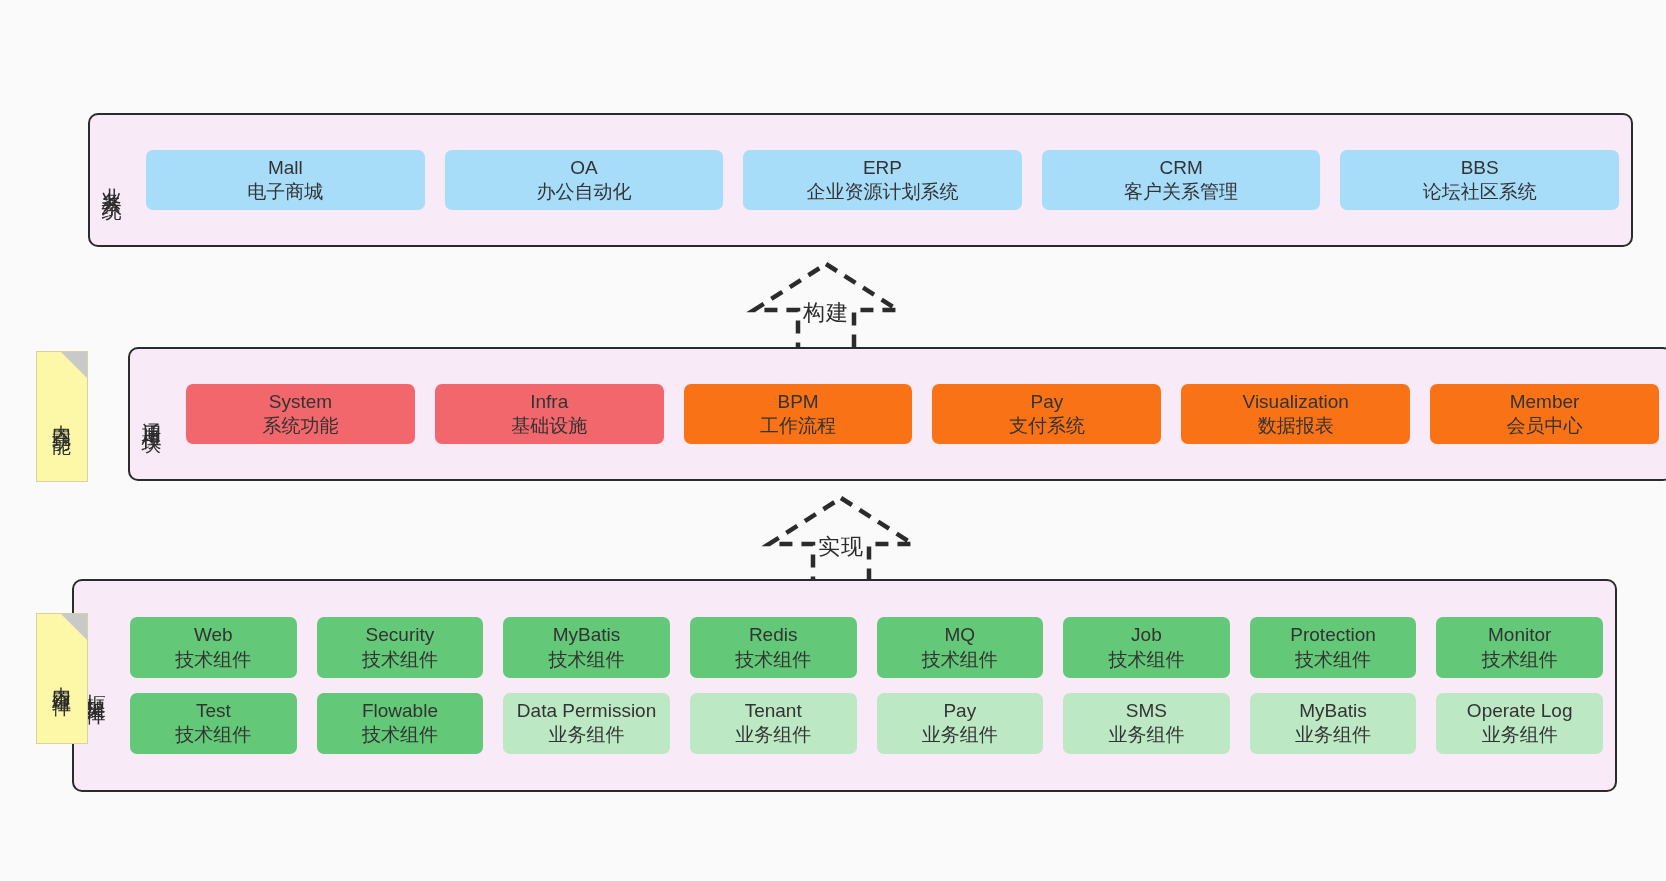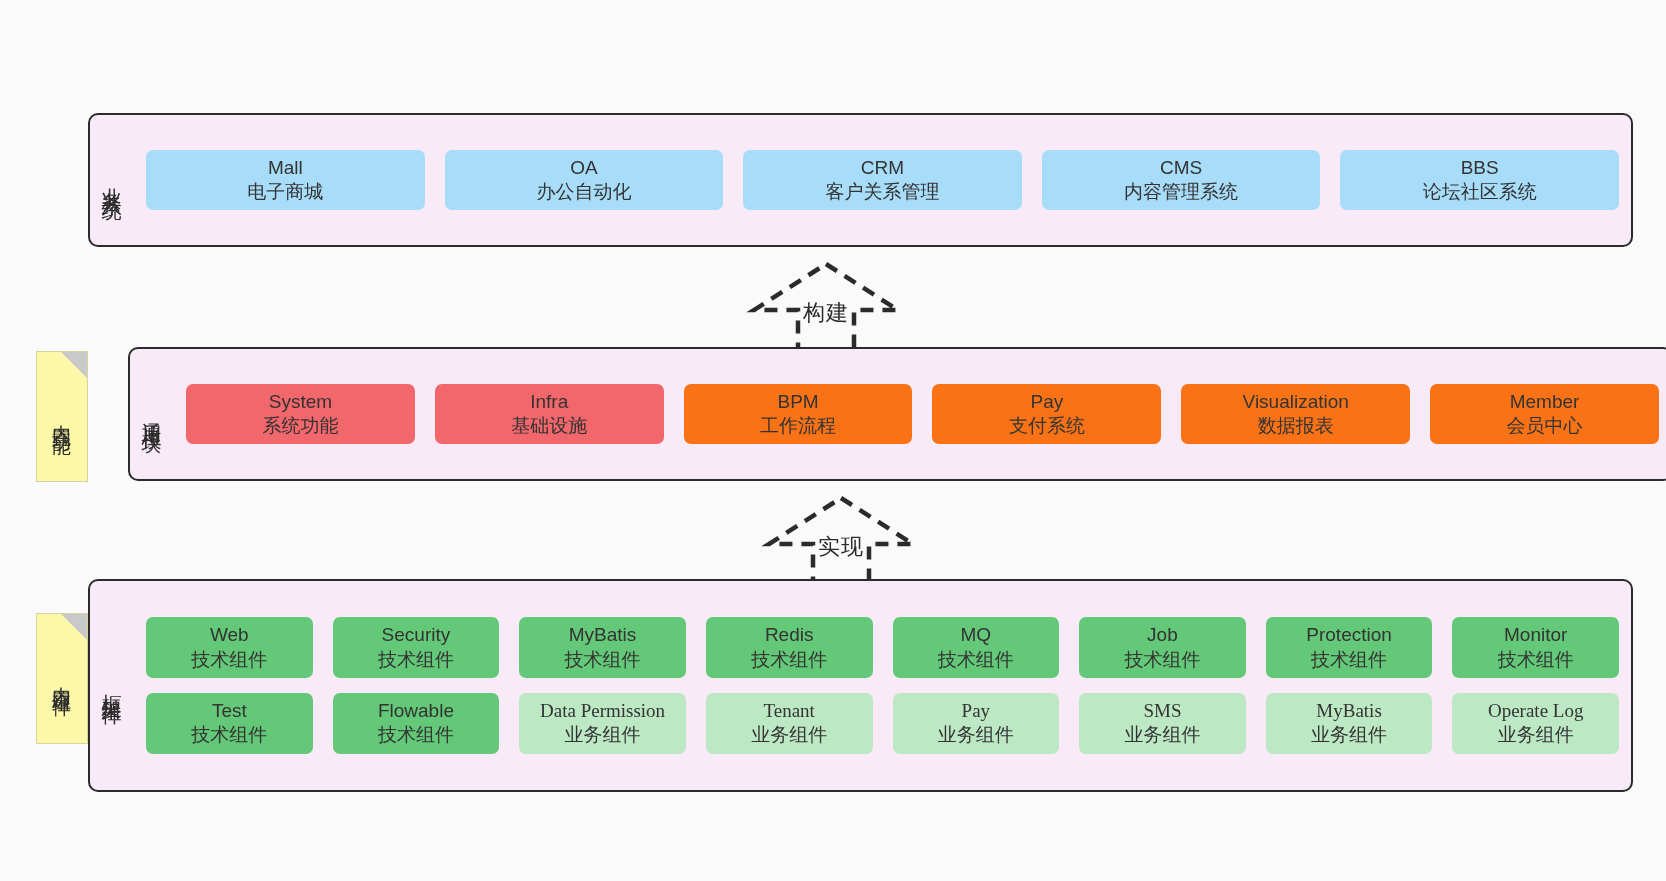--- a/index.html
+++ b/index.html
@@ -66,21 +66,21 @@
     padding: 6px 4px;
   }
   .node .en { display: block; }
   .node .cn { display: block; }
 
   
   .n-blue        { background: #a8ddfa; }
   .n-red         { background: #f2676b; }
   .n-pink        { background: #f97316; }
   .n-green       { background: #63c877; }
-  .n-lightgreen  { background: #bde8c4; font-family: Liberation Serif, serif; }
+  .n-lightgreen  { background: #bde8c4; }
 
   
   .sticky {
     position: absolute;
     background: #fcf8a8;
     border: 1px solid #d7d3a0;
     display: flex;
     align-items: center;
     justify-content: center;
     font-size: 19px;
@@ -130,26 +130,26 @@
       <div class="row">
         <div class="node n-blue">
           <span class="en">Mall</span>
           <span class="cn">电子商城</span>
         </div>
         <div class="node n-blue">
           <span class="en">OA</span>
           <span class="cn">办公自动化</span>
         </div>
         <div class="node n-blue">
+          <span class="en">ERP</span>
+          <span class="cn">企业资源计划系统</span>
+        </div>
+        <div class="node n-blue">
           <span class="en">CRM</span>
           <span class="cn">客户关系管理</span>
-        </div>
-        <div class="node n-blue">
-          <span class="en">CMS</span>
-          <span class="cn">内容管理系统</span>
         </div>
         <div class="node n-blue">
           <span class="en">BBS</span>
           <span class="cn">论坛社区系统</span>
         </div>
       </div>
     </div>
   </div>
 
   <div class="arrow-wrap" style="left:746px; top:258px;">
@@ -199,21 +199,21 @@
     <svg viewBox="0 0 160 96" xmlns="http://www.w3.org/2000/svg">
       <path d="M 80 6 L 152 52 L 108 52 L 108 92 L 52 92 L 52 52 L 8 52 Z" fill="none" stroke="#2b2b2b" stroke-width="4.5" stroke-dasharray="13,9" stroke-linejoin="miter"></path>
     </svg>
     <div class="arrow-label">实现</div>
   </div>
 
   <div class="sticky" style="left:36px; top:613px; width:52px; height:131px;">
     <span class="fold"></span>
     <span>内置组件</span>
   </div>
-  <div class="layer" id="layer-framework-component" style="left:88px; top:579px; width:1545px; height:213px;">
+  <div class="layer" id="layer-framework-component" style="left:72px; top:579px; width:1545px; height:213px;">
     <div class="layer-title">框架组件</div>
     <div class="layer-body">
 
       <div class="row">
         <div class="node n-green">
           <span class="en">Web</span>
           <span class="cn">技术组件</span>
         </div>
         <div class="node n-green">
           <span class="en">Security</span>

